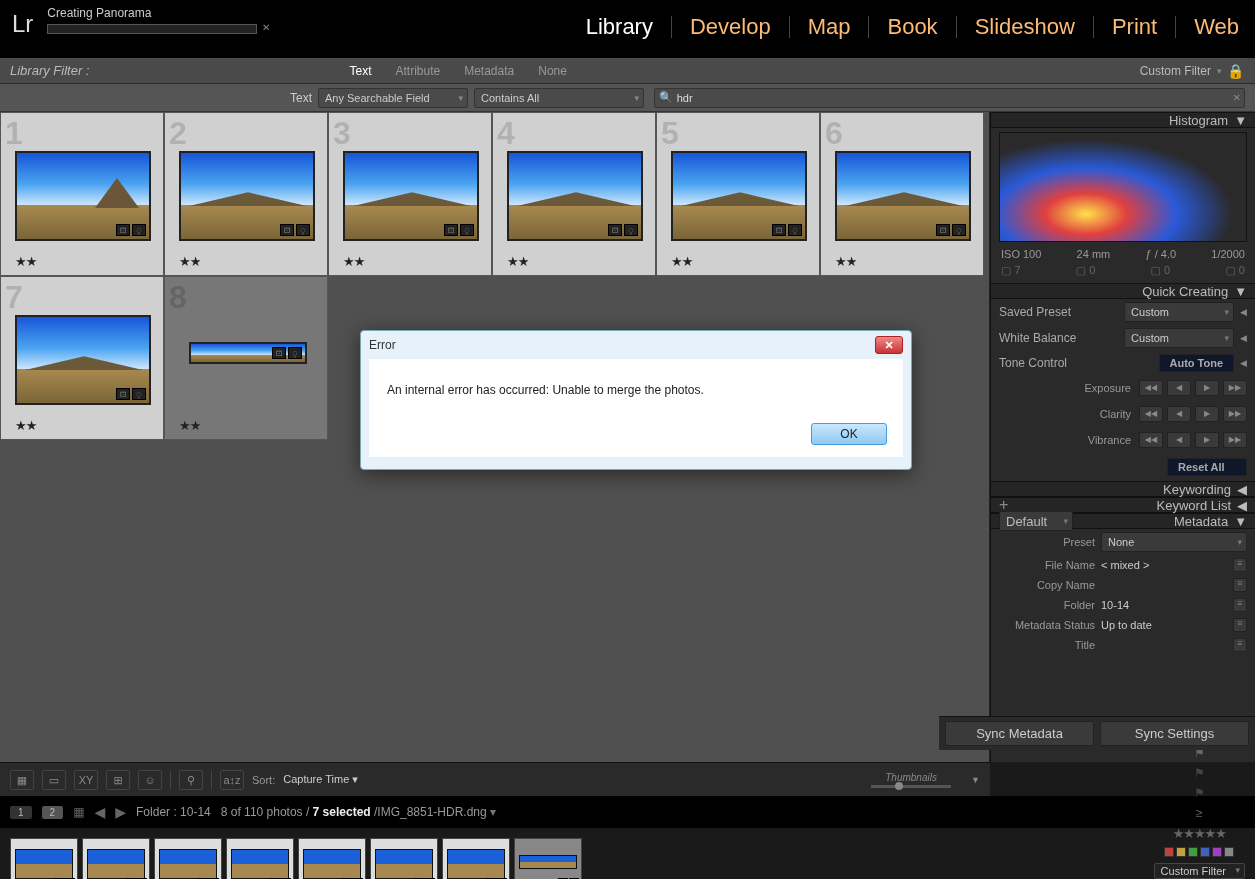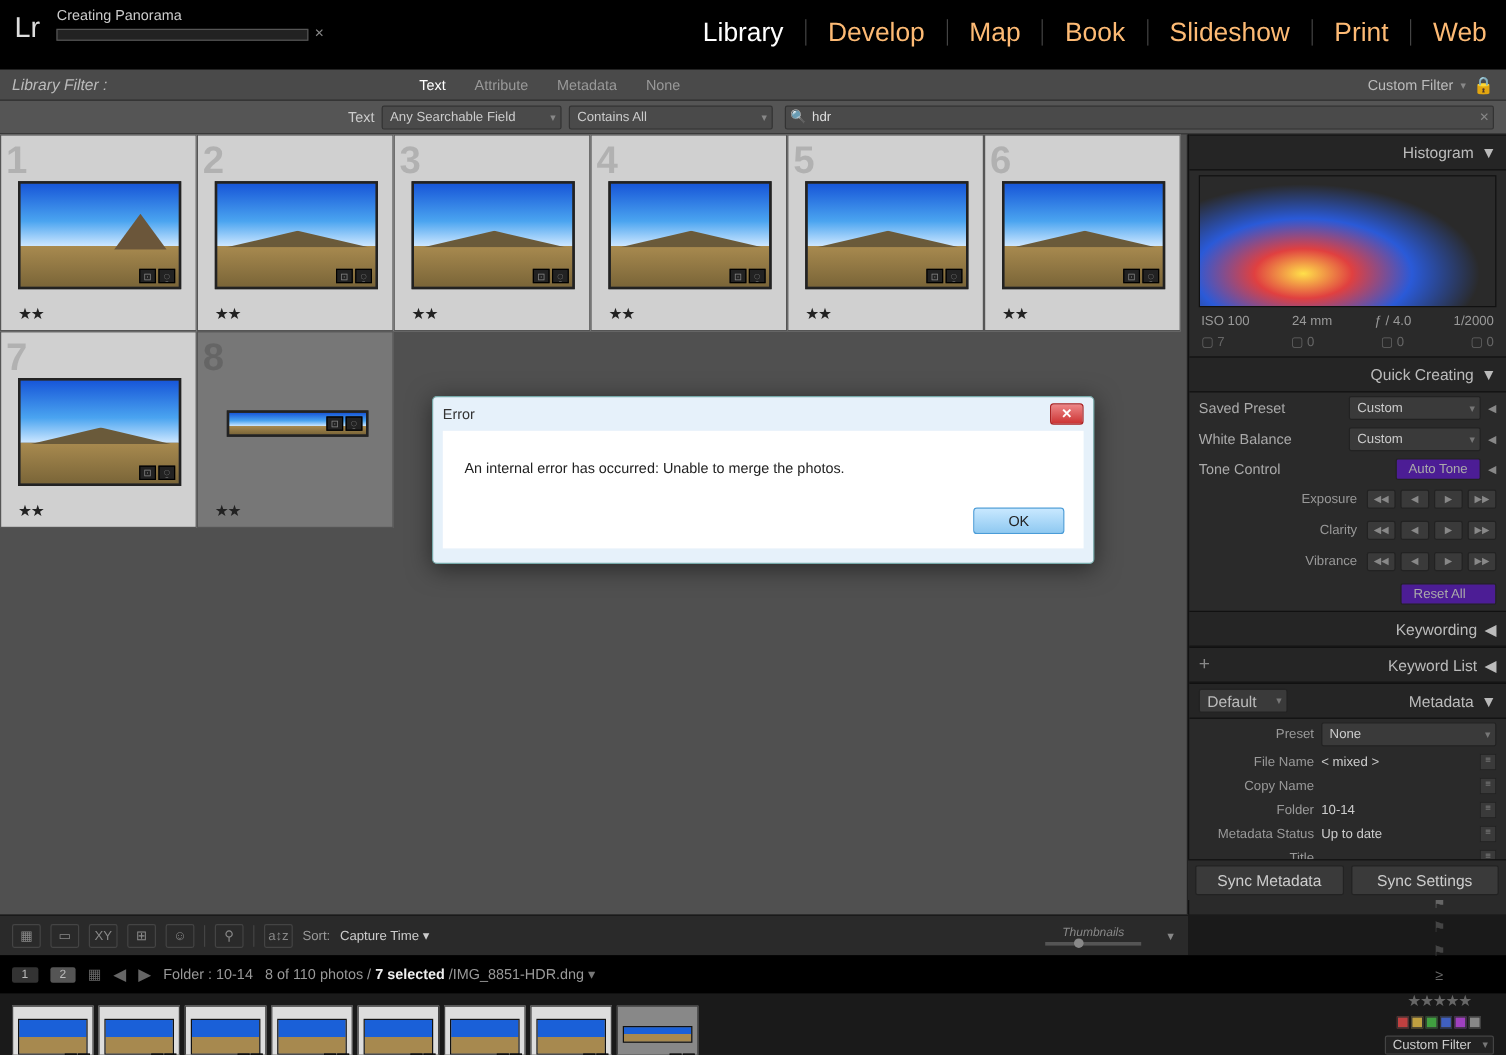--- a/index.html
+++ b/index.html
@@ -51,34 +51,34 @@
 .sky { position: absolute; left: 0; right: 0; top: 0; height: 60%; background: linear-gradient(#1756d8, #4aa4f0 60%, #cde7ff); }
 .ground { position: absolute; left: 0; right: 0; bottom: 0; height: 40%; background: linear-gradient(#a88a4f, #7a6538); }
 .mountain { position: absolute; right: 10px; bottom: 36%; width: 44px; height: 30px; background: #6b563a; clip-path: polygon(0 100%, 50% 0, 100% 100%); }
 .mountain.low { height: 14px; width: 120px; right: 5px; bottom: 38%; background: #6a5a3a; }
 .badges { position: absolute; right: 3px; bottom: 3px; display: flex; gap: 2px; }
 .badges span { width: 14px; height: 12px; background: #222; border: 1px solid #000; color: #888; font-size: 8px; text-align: center; line-height: 11px; }
 .rating { position: absolute; left: 14px; bottom: 6px; color: #222; font-size: 13px; letter-spacing: -1px; }
 
 
 .right-panel { width: 265px; background: #2a2a2a; overflow-y: auto; overflow-x: hidden; border-left: 1px solid #111; padding-bottom: 10px; }
-.panel-section-hdr { display: flex; align-items: center; justify-content: flex-end; background: #252525; height: 30px; padding: 0 8px; border-bottom: 1px solid #111; border-top: 1px solid #111; gap: 6px; }
+.panel-section-hdr { display: flex; align-items: center; justify-content: flex-end; background: #252525; height: 16px; padding: 0 8px; border-bottom: 1px solid #111; border-top: 1px solid #111; gap: 6px; }
 .panel-section-hdr span { color: #bbb; font-size: 13px; }
 .tri { color: #888; font-size: 9px; }
 
 .histogram-box { height: 110px; background: radial-gradient(ellipse at 35% 75%, #ffe04a 0%, #e04040 18%, #2a5ad8 40%, #2a2a2a 65%); margin: 4px 8px; border: 1px solid #111; position: relative; }
 .histo-info { display: flex; justify-content: space-between; padding: 2px 10px; font-size: 11px; color: #999; text-align: right; }
 .histo-row2 { display: flex; justify-content: space-between; padding: 2px 10px 6px; font-size: 11px; color: #666; }
 .histo-row2 span::before { content: "▢ "; }
 
 .qd-row { display: flex; align-items: center; padding: 3px 8px; gap: 6px; }
 .qd-row .lbl { flex: 1; color: #aaa; font-size: 12px; }
 .qd-select { width: 110px; height: 20px; background: #3a3a3a; border: 1px solid #222; color: #ccc; font-size: 11px; padding: 0 18px 0 6px; position: relative; border-radius: 2px; display: flex; align-items: center; }
 .qd-select::after { content: "▾"; position: absolute; right: 4px; font-size: 9px; color: #777; }
-.qd-btn { background: #4c1d95; border: 1px solid #222; color: #aaa; font-size: 11px; padding: 2px 10px; border-radius: 2px; cursor: pointer; }
+.qd-btn { background: #0f172a; border: 1px solid #222; color: #aaa; font-size: 11px; padding: 2px 10px; border-radius: 2px; cursor: pointer; font-weight: bold; }
 
 .adj-row { display: flex; align-items: center; justify-content: flex-end; padding: 5px 8px; gap: 4px; }
 .adj-row .albl { color: #999; font-size: 11px; margin-right: 4px; text-align: center; }
 .adj-btn { width: 24px; height: 16px; background: #3a3a3a; border: 1px solid #222; color: #888; font-size: 8px; text-align: center; line-height: 14px; border-radius: 2px; cursor: pointer; }
 
 .meta-row { display: flex; align-items: center; padding: 3px 8px; gap: 6px; font-size: 11px; }
 .meta-row .ml { width: 96px; text-align: right; color: #999; }
 .meta-row .mv { flex: 1; color: #ccc; }
 .meta-row .mi { width: 14px; height: 14px; background: #3a3a3a; border: 1px solid #222; font-size: 8px; text-align: center; color: #888; }
 
@@ -87,21 +87,21 @@
 .ut-icon { width: 24px; height: 20px; border: 1px solid #444; color: #888; font-size: 11px; text-align: center; line-height: 18px; border-radius: 2px; cursor: pointer; }
 .ut-sep { width: 1px; height: 18px; background: #444; }
 .sort-lbl { color: #999; font-size: 11px; }
 .sort-sel { color: #ccc; font-size: 11px; background: transparent; }
 .thumbs-slider { margin-left: auto; display: flex; flex-direction: column; align-items: center; }
 .thumbs-slider .tl { color: #888; font-size: 10px; font-style: italic; }
 .thumbs-slider .track { width: 80px; height: 3px; background: #555; position: relative; margin-top: 2px; }
 .thumbs-slider .track::after { content: ""; position: absolute; left: 30%; top: -3px; width: 8px; height: 8px; background: #888; border-radius: 50%; }
 
 
-.sync-bar { position: absolute; right: 0; top: 716px; width: 265px; height: 34px; background: #2a2a2a; display: flex; gap: 6px; padding: 4px 6px; border-top: 1px solid #111; }
+.sync-bar { position: absolute; right: 0; top: 716px; width: 316px; height: 34px; background: #2a2a2a; display: flex; gap: 6px; padding: 4px 6px; border-top: 1px solid #111; }
 .sync-btn { flex: 1; background: #3a3a3a; border: 1px solid #222; color: #ccc; font-size: 13px; display: flex; align-items: center; justify-content: center; border-radius: 2px; cursor: pointer; }
 
 
 .bottom-bar { height: 32px; background: #000; display: flex; align-items: center; padding: 0 10px; gap: 10px; font-size: 12px; color: #999; }
 .bottom-bar .pill { background: #333; padding: 1px 8px; border-radius: 2px; color: #bbb; font-size: 10px; }
 .bottom-bar .navarrow { color: #666; font-size: 14px; cursor: pointer; }
 .bottom-bar .sel-info strong { color: #eee; }
 .bottom-bar .right { margin-left: auto; display: flex; align-items: center; gap: 6px; flex-direction: column; }
 .color-swatch { width: 10px; height: 10px; border: 1px solid #333; }
 .bottom-bar .stars { color: #666; font-size: 13px; letter-spacing: -1px; }

